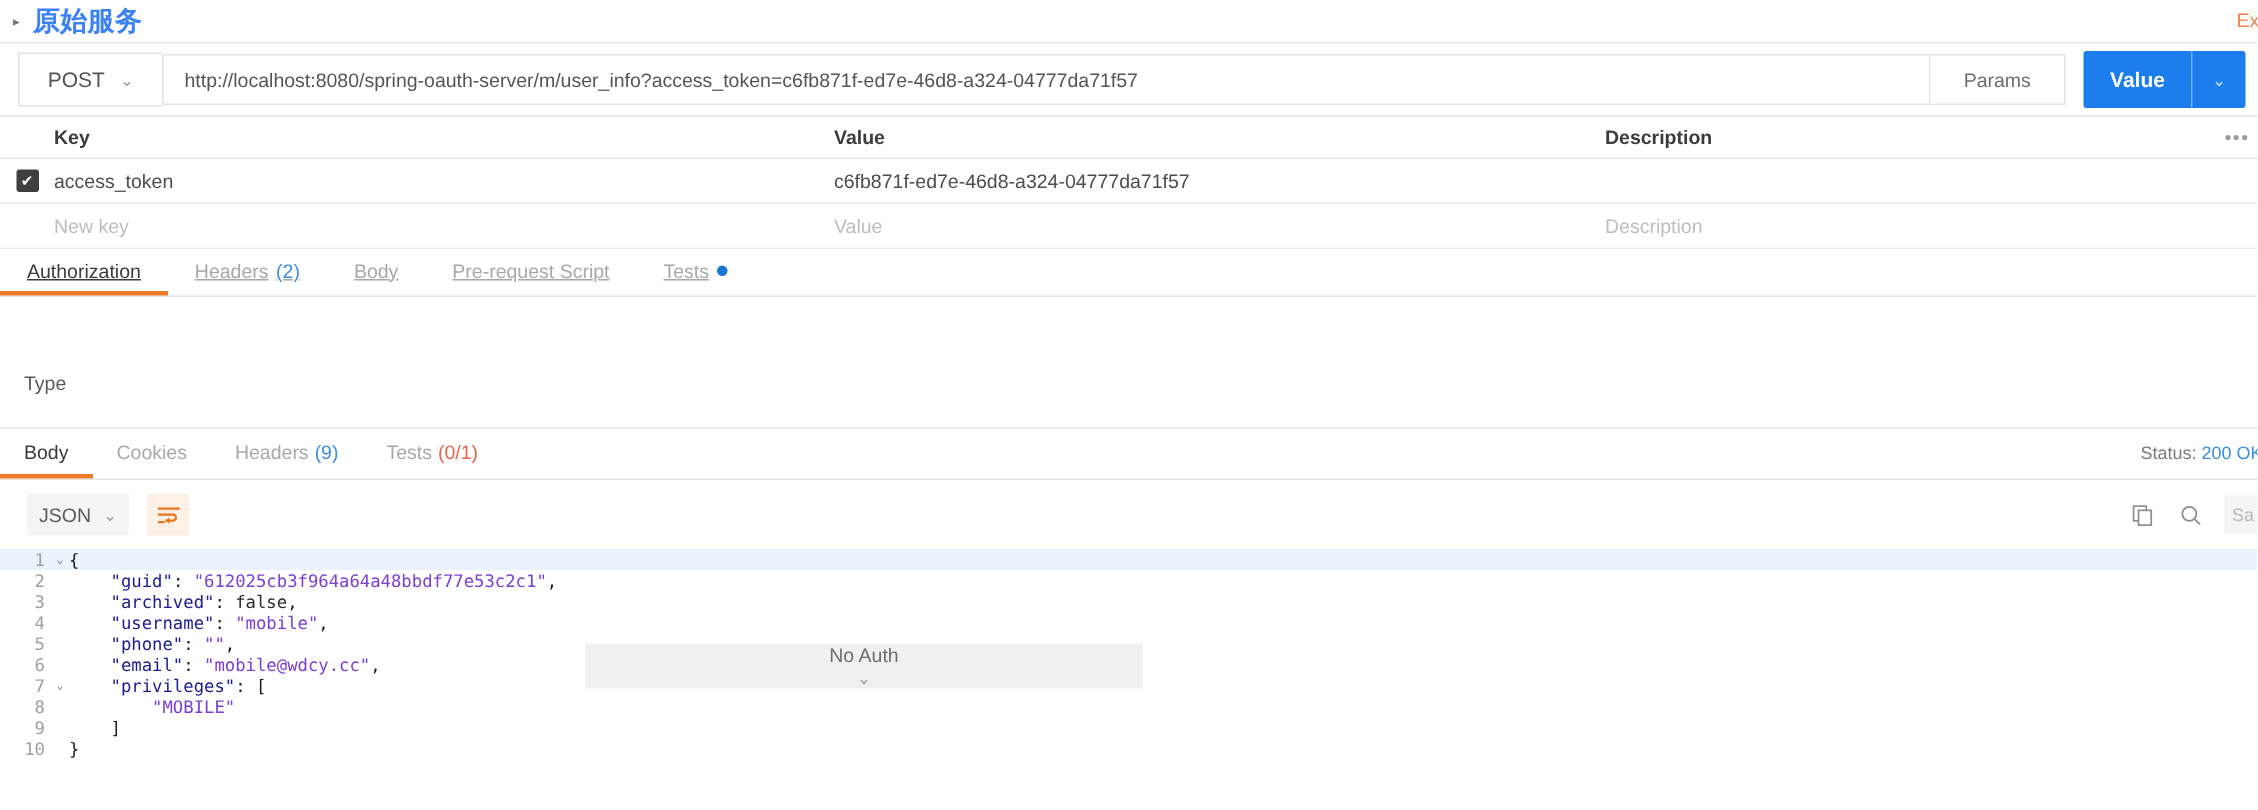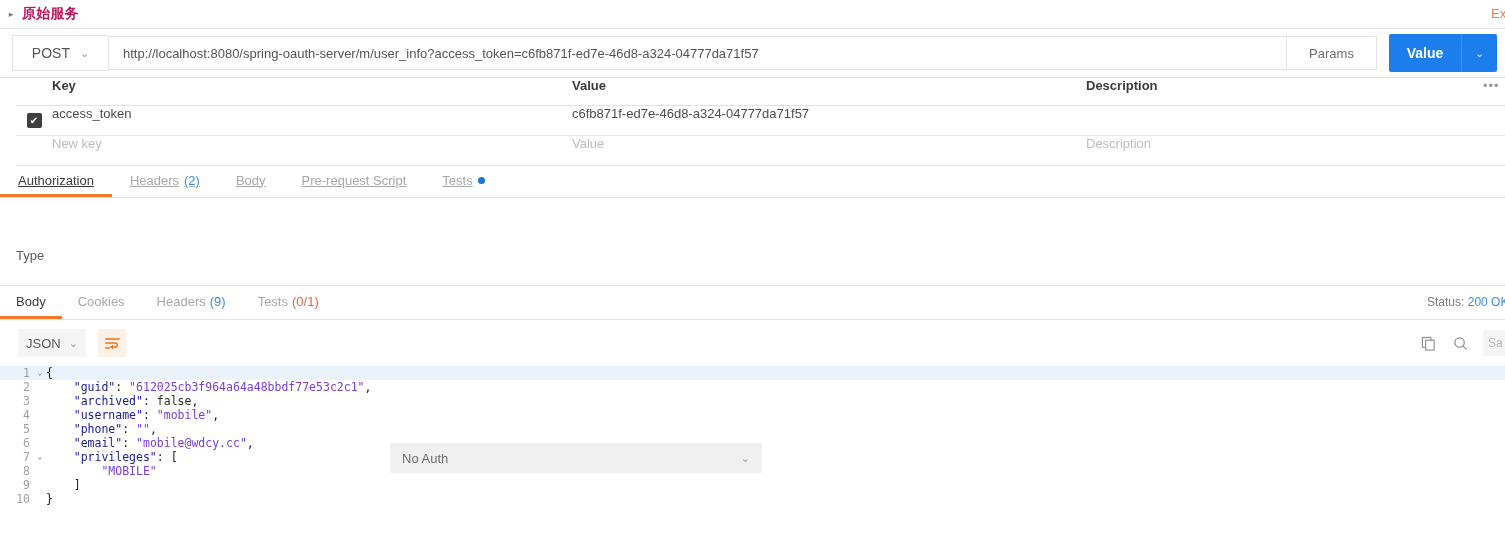--- a/index.html
+++ b/index.html
@@ -20,21 +20,21 @@
     align-items: center;
     padding-left: 6px;
     position: relative;
   }
   .crumb-arrow {
     width: 10px; height: 10px;
     display: inline-flex; align-items: center; justify-content: center;
     color: #777; font-size: 9px; margin-right: 6px;
   }
   .crumb-text {
-    font-size: 14px; font-weight: bold; color: #be185d;
+    font-size: 18px; font-weight: bold; color: #3b82f6;
     letter-spacing: .2px;
   }
   .examples-link {
     position: absolute; right: -8px; top: 6px;
     color: #f1834a; font-size: 13px;
     overflow: hidden; width: 22px; white-space: nowrap;
   }
 
   
   .url-bar {
@@ -81,21 +81,21 @@
   .send-caret {
     width: 36px; height: 38px;
     background: #1c7ded; color: #cfe3fb;
     display: flex; align-items: center; justify-content: center;
     border-left: 1px solid #4191f0;
     border-radius: 0 2px 2px 0; font-size: 11px;
   }
 
   
   .ptable { width: 100%; }
-  .prow { display: flex; height: 30px; border-bottom: 1px solid #eaeaea; margin-left: 16px; }
+  .prow { display: flex; height: 30px; align-items: center; border-bottom: 1px solid #eaeaea; }
   .prow.hdr { height: 28px; border-bottom: 1px solid #e3e3e3; }
   .pcheck { width: 36px; display: flex; align-items: center; justify-content: center; flex: none; }
   .cbox {
     width: 15px; height: 15px; background: #3f3f3f;
     display: flex; align-items: center; justify-content: center;
     color: #fff; font-size: 10px; border-radius: 2px;
   }
   .pcell { padding-left: 0; overflow: hidden; white-space: nowrap; }
   .c-key   { width: 520px; flex: none; }
   .c-val   { width: 514px; flex: none; }
@@ -117,24 +117,24 @@
     text-decoration: underline;
   }
   .rtab.active { color: #3b3b3b; border-bottom-color: #ef7a2a; }
   .badge-blue { color: #3b8fe0; }
   .dot-blue { width: 7px; height: 7px; border-radius: 50%; background: #1878d6; display: inline-block; }
 
   
   .auth-panel { height: 88px; position: relative; border-bottom: 1px solid #e6e6e6; }
   .auth-label { position: absolute; left: 16px; top: 50px; color: #5a5a5a; font-size: 13px; }
   .auth-select {
-    position: absolute; left: 390px; top: 245px;
+    position: absolute; left: 390px; top: 231px;
     width: 372px; height: 30px; background: #f0f0f0;
     display: flex; align-items: center; justify-content: space-between;
-    padding: 0 12px; color: #6d6d6d; font-size: 13px;
+    padding: 0 12px; color: #6d6d6d; font-size: 13px; flex-direction: column;
   }
 
   
   .resp-tabs {
     height: 34px; display: flex; align-items: flex-end;
     border-bottom: 1px solid #e3e3e3; position: relative;
   }
   .resp-tab {
     height: 33px; display: flex; align-items: center; gap: 4px;
     padding: 0 16px; color: #a8a8a8; font-size: 13px;

